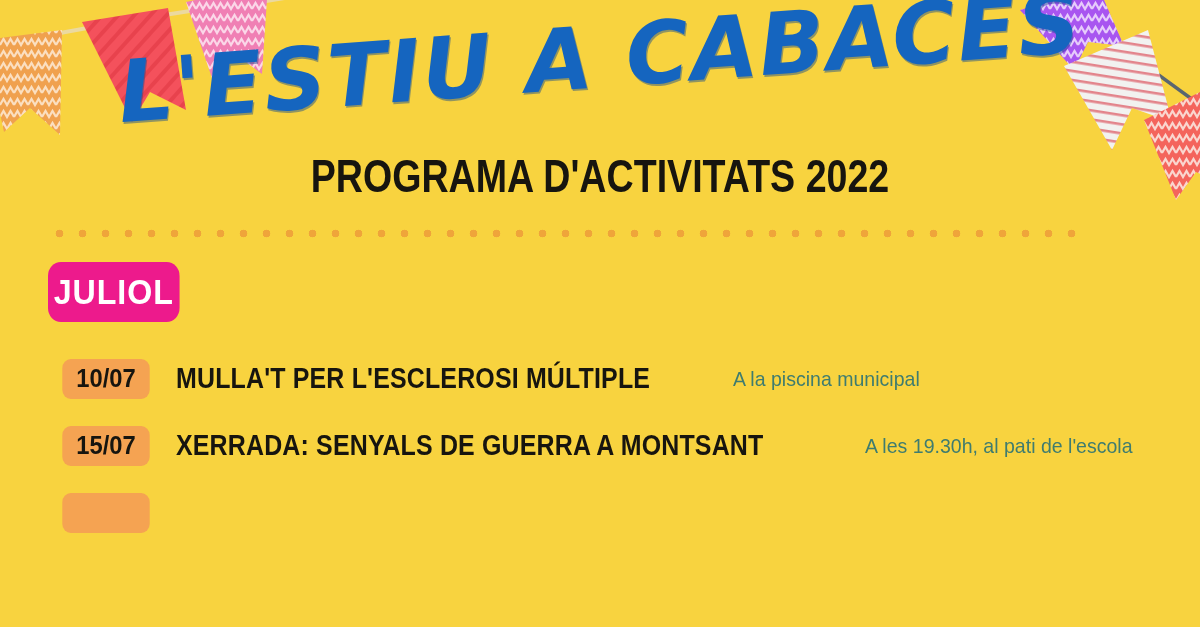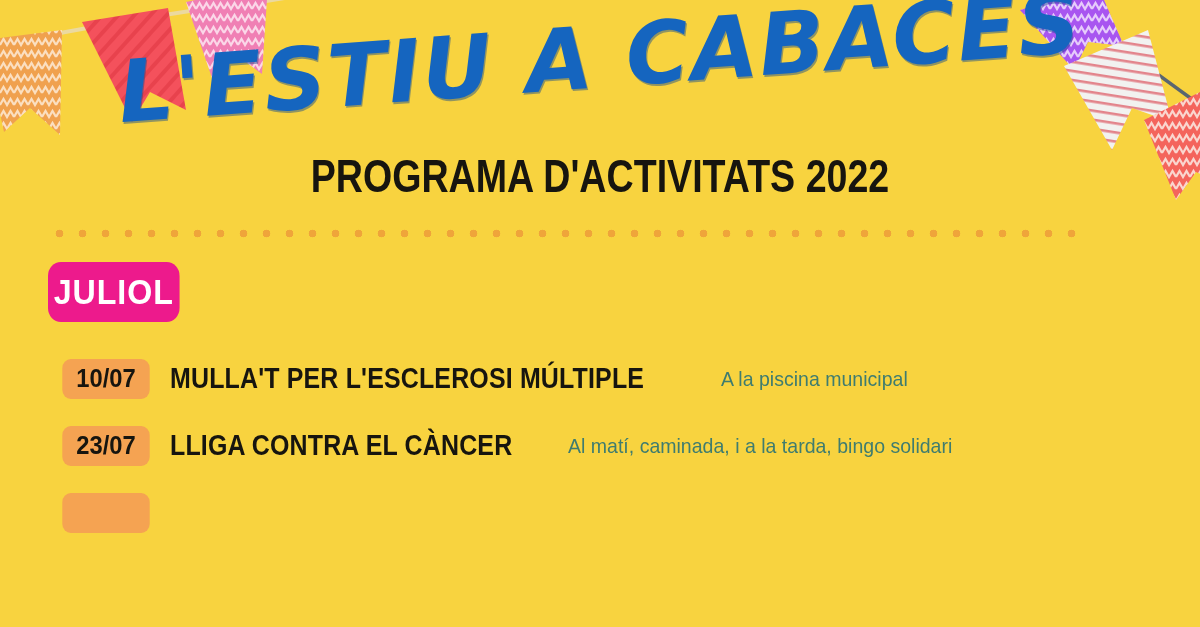--- a/index.html
+++ b/index.html
@@ -109,20 +109,21 @@
   .events {
     position: absolute;
     top: 345px;
     left: 0;
     width: 1200px;
   }
   .event-row {
     display: flex;
     align-items: center;
     height: 67px;
+    gap: 6px;
   }
   .date-badge {
     flex: 0 0 auto;
     width: 92px;
     margin-left: 60px;
     height: 40px;
     background: #F5A352;
     border-radius: 9px;
     display: flex;
     align-items: center;
@@ -230,26 +231,26 @@
   </div>
 
   <div class="events">
 
     <div class="event-row">
       <div class="date-badge">10/07</div>
       <div class="event-title">MULLA'T PER L'ESCLEROSI MÚLTIPLE</div>
       <div class="event-desc">A la piscina municipal</div>
     </div>
 
-
     <div class="event-row">
-      <div class="date-badge">23/07</div>
-      <div class="event-title">LLIGA CONTRA EL CÀNCER</div>
-      <div class="event-desc">Al matí, caminada, i a la tarda, bingo solidari</div>
+      <div class="date-badge">15/07</div>
+      <div class="event-title">XERRADA: SENYALS DE GUERRA A MONTSANT</div>
+      <div class="event-desc">A les 19.30h, al pati de l'escola</div>
     </div>
+
 
 
     <div class="event-row">
       <div class="date-badge"></div>
       <div class="event-title"></div>
       <div class="event-desc"></div>
     </div>
 
   </div>
 

